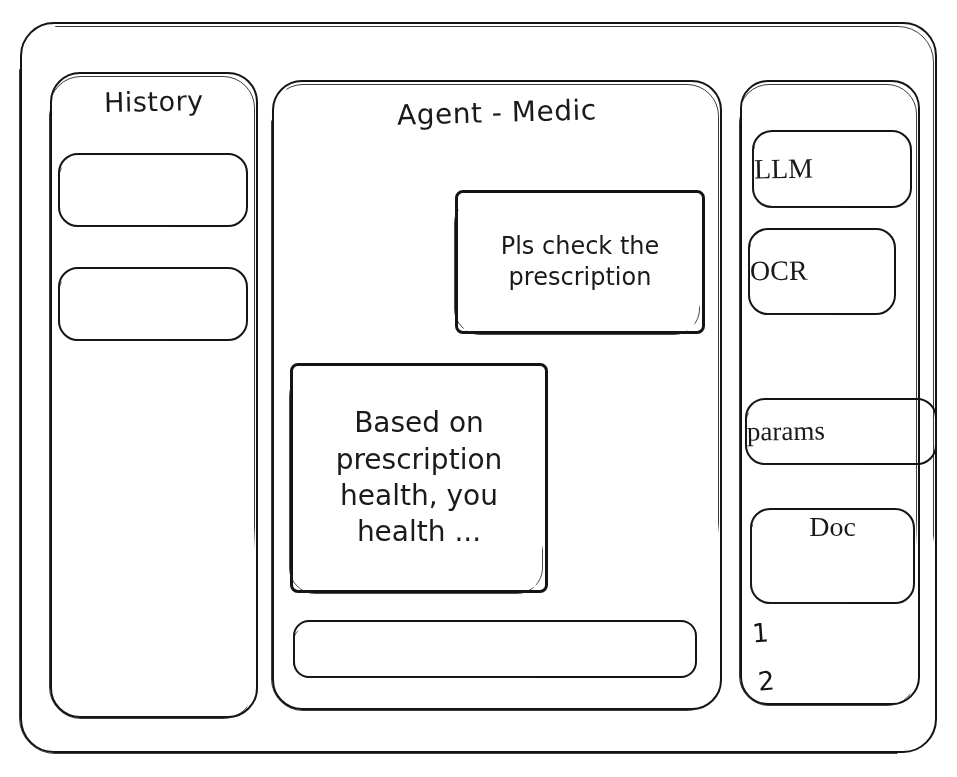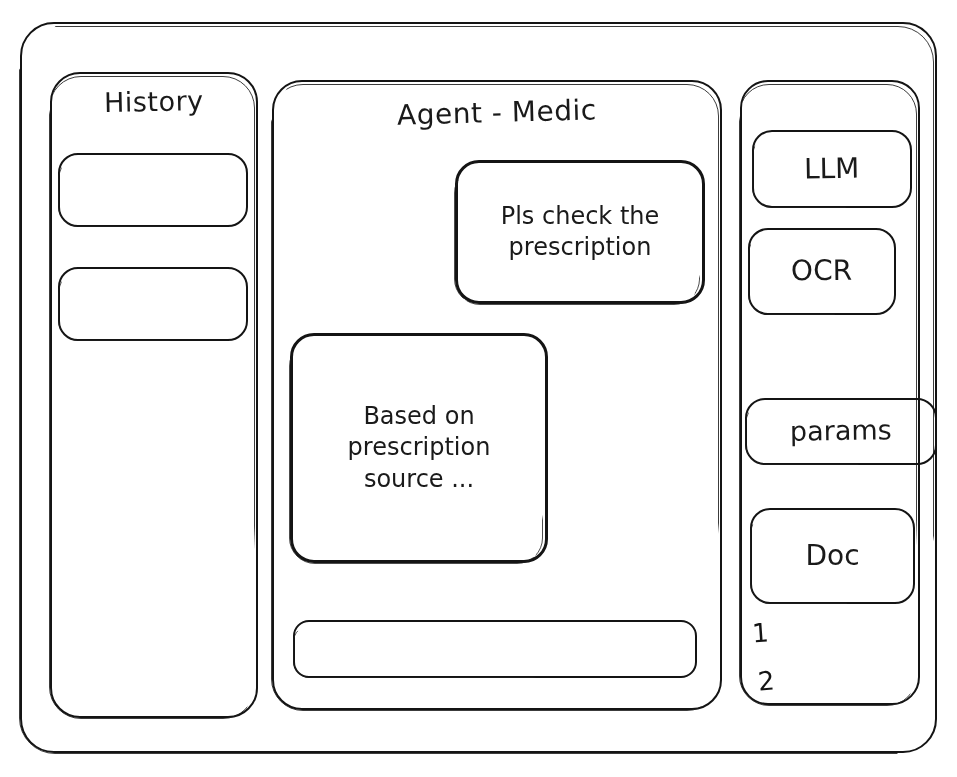--- a/index.html
+++ b/index.html
@@ -102,50 +102,51 @@
     width: 450px;
     text-align: center;
     font-size: 28px;
     letter-spacing: .5px;
   }
 
   .bubble {
     position: absolute;
     box-sizing: border-box;
     border: 3px solid #141414;
-    border-radius: 24px;
+    border-radius: 8px;
     background: #fff;
     display: flex;
     flex-direction: column;
     justify-content: center;
     align-items: center;
     text-align: center;
     padding: 8px 12px;
     line-height: 1.30;
+    margin-top: 30px;
   }
   .bubble::after {
     content: "";
     position: absolute;
     left: -4px; top: 4px; right: 2px; bottom: -4px;
     border: 1.7px solid #1f1f1f;
     border-radius: 26px;
     pointer-events: none;
     opacity: .8;
     clip-path: polygon(0 8%, 0 100%, 100% 100%, 100% 78%, 97% 97%, 4% 97%, 3% 10%);
   }
 
   #user-bubble {
     left: 455px; top: 160px;
     width: 250px; height: 144px;
     font-size: 24px;
   }
   #agent-bubble {
     left: 290px; top: 333px;
     width: 258px; height: 230px;
-    font-size: 24px;
+    font-size: 28px;
   }
   .bubble-line { display: block; white-space: nowrap; }
 
   #message-input {
     left: 293px; top: 620px;
     width: 404px; height: 58px;
     border-radius: 16px;
   }
   #message-input::after { border-radius: 17px; }
 
@@ -153,25 +154,26 @@
   #tools-panel {
     left: 740px; top: 80px;
     width: 180px; height: 625px;
     border-radius: 28px;
   }
   #tools-panel::after { border-radius: 30px; }
 
   .tool-box {
     display: flex;
     align-items: center;
-    justify-content: center;
+    justify-content: flex-start;
     text-align: center;
     font-size: 28px;
     line-height: 1.22;
     box-sizing: border-box;
+    font-family: Liberation Serif, serif;
   }
   #tool-llm    { left: 752px; top: 130px; width: 160px; height: 78px; }
   #tool-ocr    { left: 748px; top: 228px; width: 148px; height: 87px; }
   #tool-params { left: 745px; top: 398px; width: 192px; height: 67px; font-size: 27px; }
   #tool-doc-source {
     left: 750px; top: 508px; width: 165px; height: 96px;
     flex-direction: column;
   }
   #tool-doc-source .dl { display: block; white-space: nowrap; }
 
@@ -219,21 +221,22 @@
 </div>
 
 <div class="bubble" id="user-bubble">
   <span class="bubble-line">Pls check the</span>
   <span class="bubble-line">prescription</span>
 </div>
 
 <div class="bubble" id="agent-bubble">
   <span class="bubble-line">Based on</span>
   <span class="bubble-line">prescription</span>
-  <span class="bubble-line">source ...</span>
+  <span class="bubble-line">health, you</span>
+  <span class="bubble-line">health ...</span>
 </div>
 
 <div class="sketch-lite" id="message-input">
   <span></span>
 </div>
 
 <div class="sketch" id="tools-panel"></div>
 
 <div class="sketch-lite tool-box" id="tool-llm">
   <span class="hw">LLM</span>

